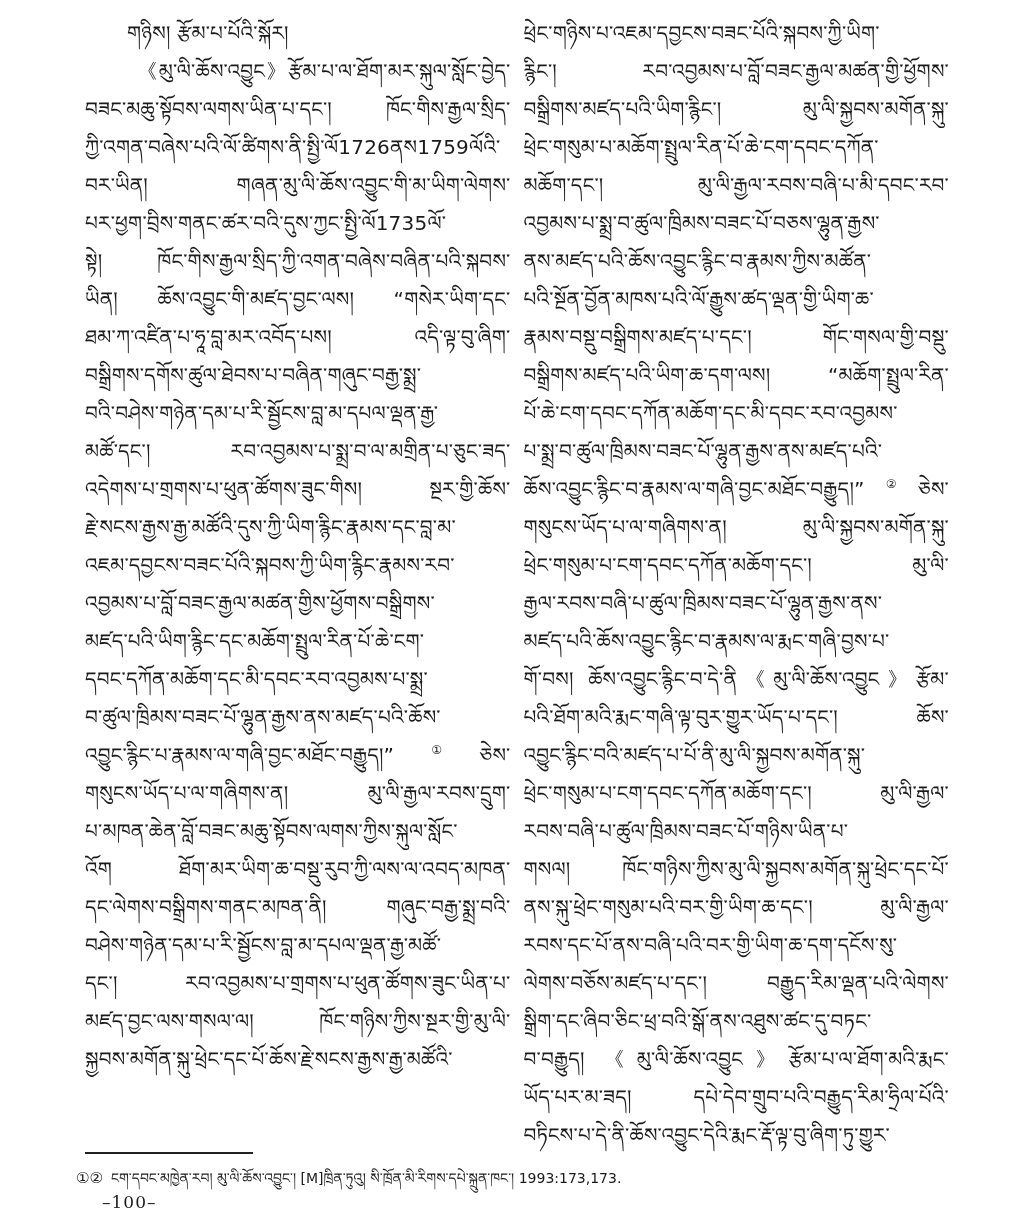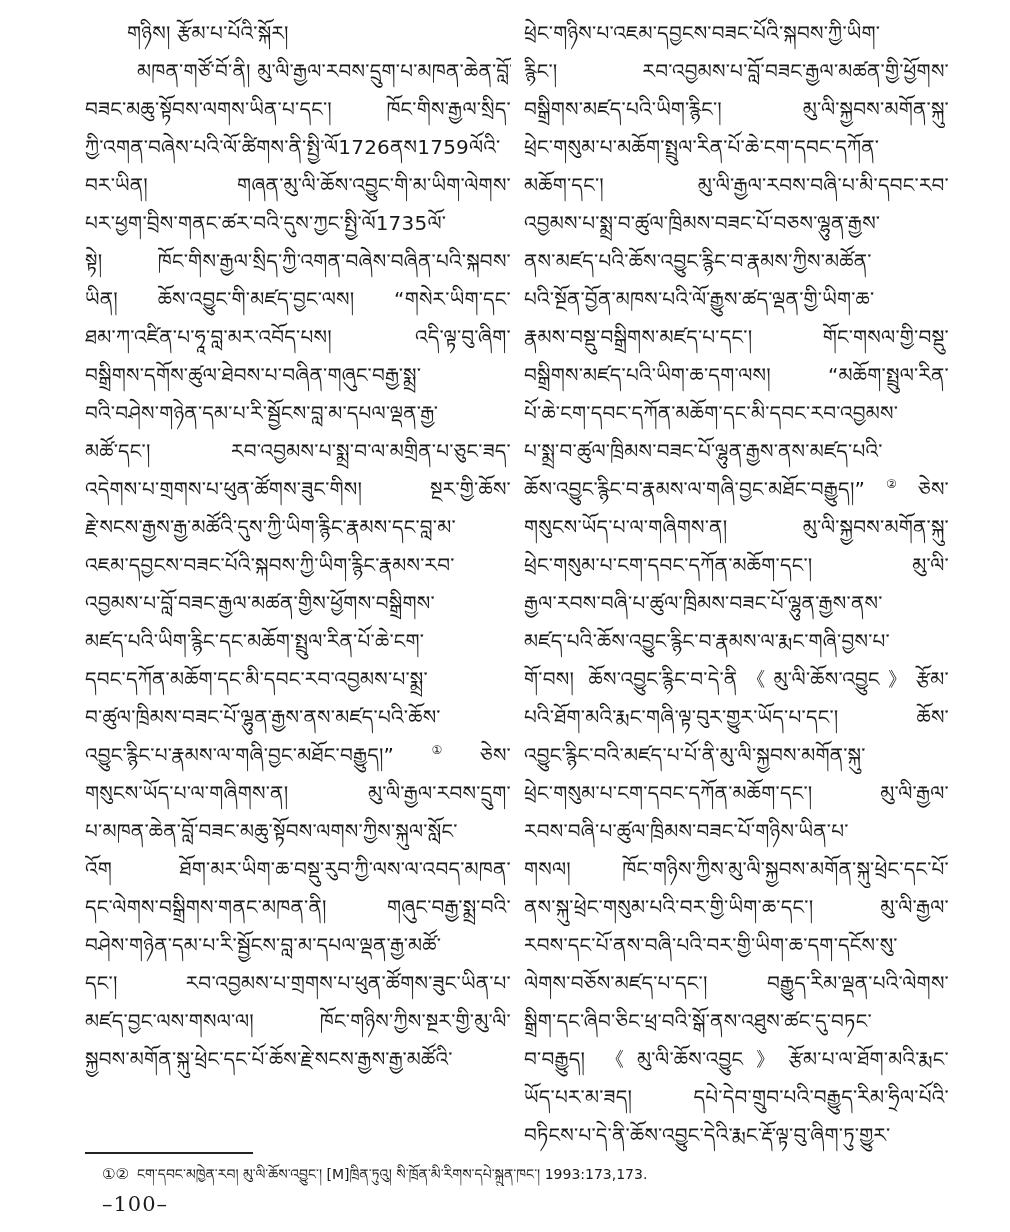--- a/index.html
+++ b/index.html
@@ -43,46 +43,46 @@
     vertical-align: super;
   }
   .footnote-rule {
     position: absolute;
     left: 85px; top: 1152px;
     width: 168px;
     border-top: 2px solid #222;
   }
   .footnote {
     position: absolute;
-    left: 102px; top: 1162px;
+    left: 76px; top: 1162px;
     width: 866px;
     font-size: 14px;
-    line-height: 24px;
+    line-height: 32px;
     white-space: nowrap;
     overflow: hidden;
   }
   .footnote .fn-markers { margin-right: 8px; font-size: 15px; }
   .page-number {
     position: absolute;
     left: 102px; top: 1192px;
-    font-size: 21px;
+    font-size: 17px;
     font-family: "DejaVu Serif", serif;
     letter-spacing: 1px;
   }
 </style>
 </head>
 <body>
 
 <div class="page">
 
   <div class="columns">
     <div class="col col-left">
       <div class="line heading">གཉིས། རྩོམ་པ་པོའི་སྐོར།</div>
       <div class="body-lines">
-          <div class="line">མཁན་གཙོ་བོ་ནི། མུ་ལི་རྒྱལ་རབས་དྲུག་པ་མཁན་ཆེན་བློ་</div>
+          <div class="line">《མུ་ལི་ཆོས་འབྱུང》རྩོམ་པ་ལ་ཐོག་མར་སྐུལ་སློང་བྱེད་</div>
           <div class="line">བཟང་མཆུ་སྟོབས་ལགས་ཡིན་པ་དང་། ཁོང་གིས་རྒྱལ་སྲིད་</div>
           <div class="line">ཀྱི་འགན་བཞེས་པའི་ལོ་ཚིགས་ནི་སྤྱི་ལོ1726ནས1759ལོའི་</div>
           <div class="line">བར་ཡིན། གཞན་མུ་ལི་ཆོས་འབྱུང་གི་མ་ཡིག་ལེགས་</div>
           <div class="line">པར་ཕྱག་བྲིས་གནང་ཚར་བའི་དུས་ཀྱང་སྤྱི་ལོ1735ལོ་</div>
           <div class="line">སྟེ། ཁོང་གིས་རྒྱལ་སྲིད་ཀྱི་འགན་བཞེས་བཞིན་པའི་སྐབས་</div>
           <div class="line">ཡིན། ཆོས་འབྱུང་གི་མཛད་བྱང་ལས། “གསེར་ཡིག་དང་</div>
           <div class="line">ཐམ་ཀ་འཛིན་པ་ཧཱ་བླ་མར་འབོད་པས། འདི་ལྟ་བུ་ཞིག་</div>
           <div class="line">བསྒྲིགས་དགོས་ཚུལ་ཐེབས་པ་བཞིན་གཞུང་བརྒྱ་སྨྲ་</div>
           <div class="line">བའི་བཤེས་གཉེན་དམ་པ་རི་སྦྱོངས་བླ་མ་དཔལ་ལྡན་རྒྱ་</div>
           <div class="line">མཚོ་དང་། རབ་འབྱམས་པ་སྨྲ་བ་ལ་མགྲིན་པ་ཅུང་ཟད་</div>

